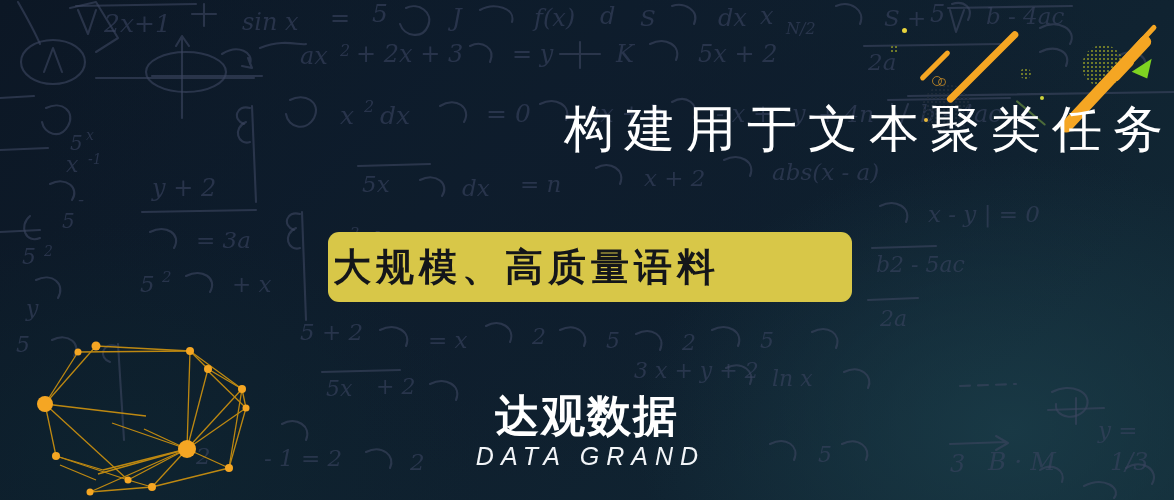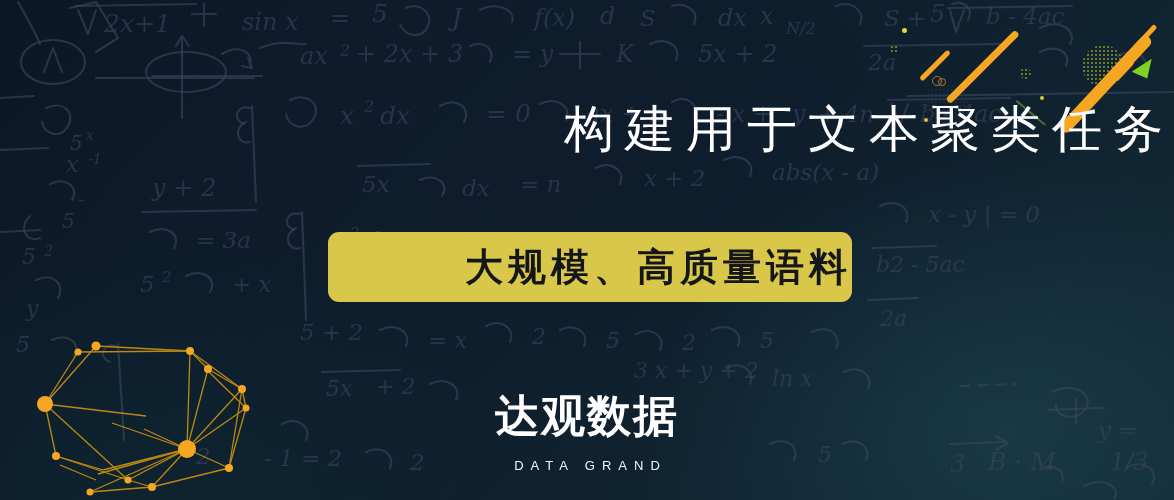--- a/index.html
+++ b/index.html
@@ -46,36 +46,36 @@
   
   .title{
     position:absolute;left:0;right:0;top:104px;text-align:right;
     color:#ffffff;font-size:50px;line-height:1;letter-spacing:11px;
     text-indent:11px;font-weight:400;white-space:nowrap;
     font-family:"DejaVu Sans","Liberation Sans",sans-serif;
   }
   .pill{
     position:absolute;left:328px;top:232px;width:524px;height:70px;
     background:#d8c748;border-radius:11px;
-    display:flex;align-items:center;justify-content:flex-end;
+    display:flex;align-items:center;justify-content:flex-start;
   }
   .pill-text{
     color:#14161a;font-size:38px;letter-spacing:5px;text-indent:5px;
     font-weight:700;white-space:nowrap;
     font-family:"DejaVu Sans","Liberation Sans",sans-serif;
   }
   .logo{position:absolute;left:0;right:0;top:392px;text-align:center;}
   .logo-cn{
     color:#ffffff;font-size:44px;line-height:48px;font-weight:700;
     letter-spacing:2px;white-space:nowrap;
     font-family:"DejaVu Sans","Liberation Sans",sans-serif;
   }
   .logo-en{
-    color:#f2f5f8;font-size:13px;line-height:24px;margin-top:14px;
-    letter-spacing:7px;text-indent:7px;font-weight:400;white-space:nowrap;
+    color:#f2f5f8;font-size:25px;line-height:24px;margin-top:4px;
+    letter-spacing:7px;text-indent:7px;font-weight:400;white-space:nowrap;font-style:italic;
   }
 </style>
 </head>
 <body>
 
 <div class="banner">
 
   <div class="formula-layer">
     <svg viewBox="0 0 1174 500" xmlns="http://www.w3.org/2000/svg" aria-hidden="true">
 

